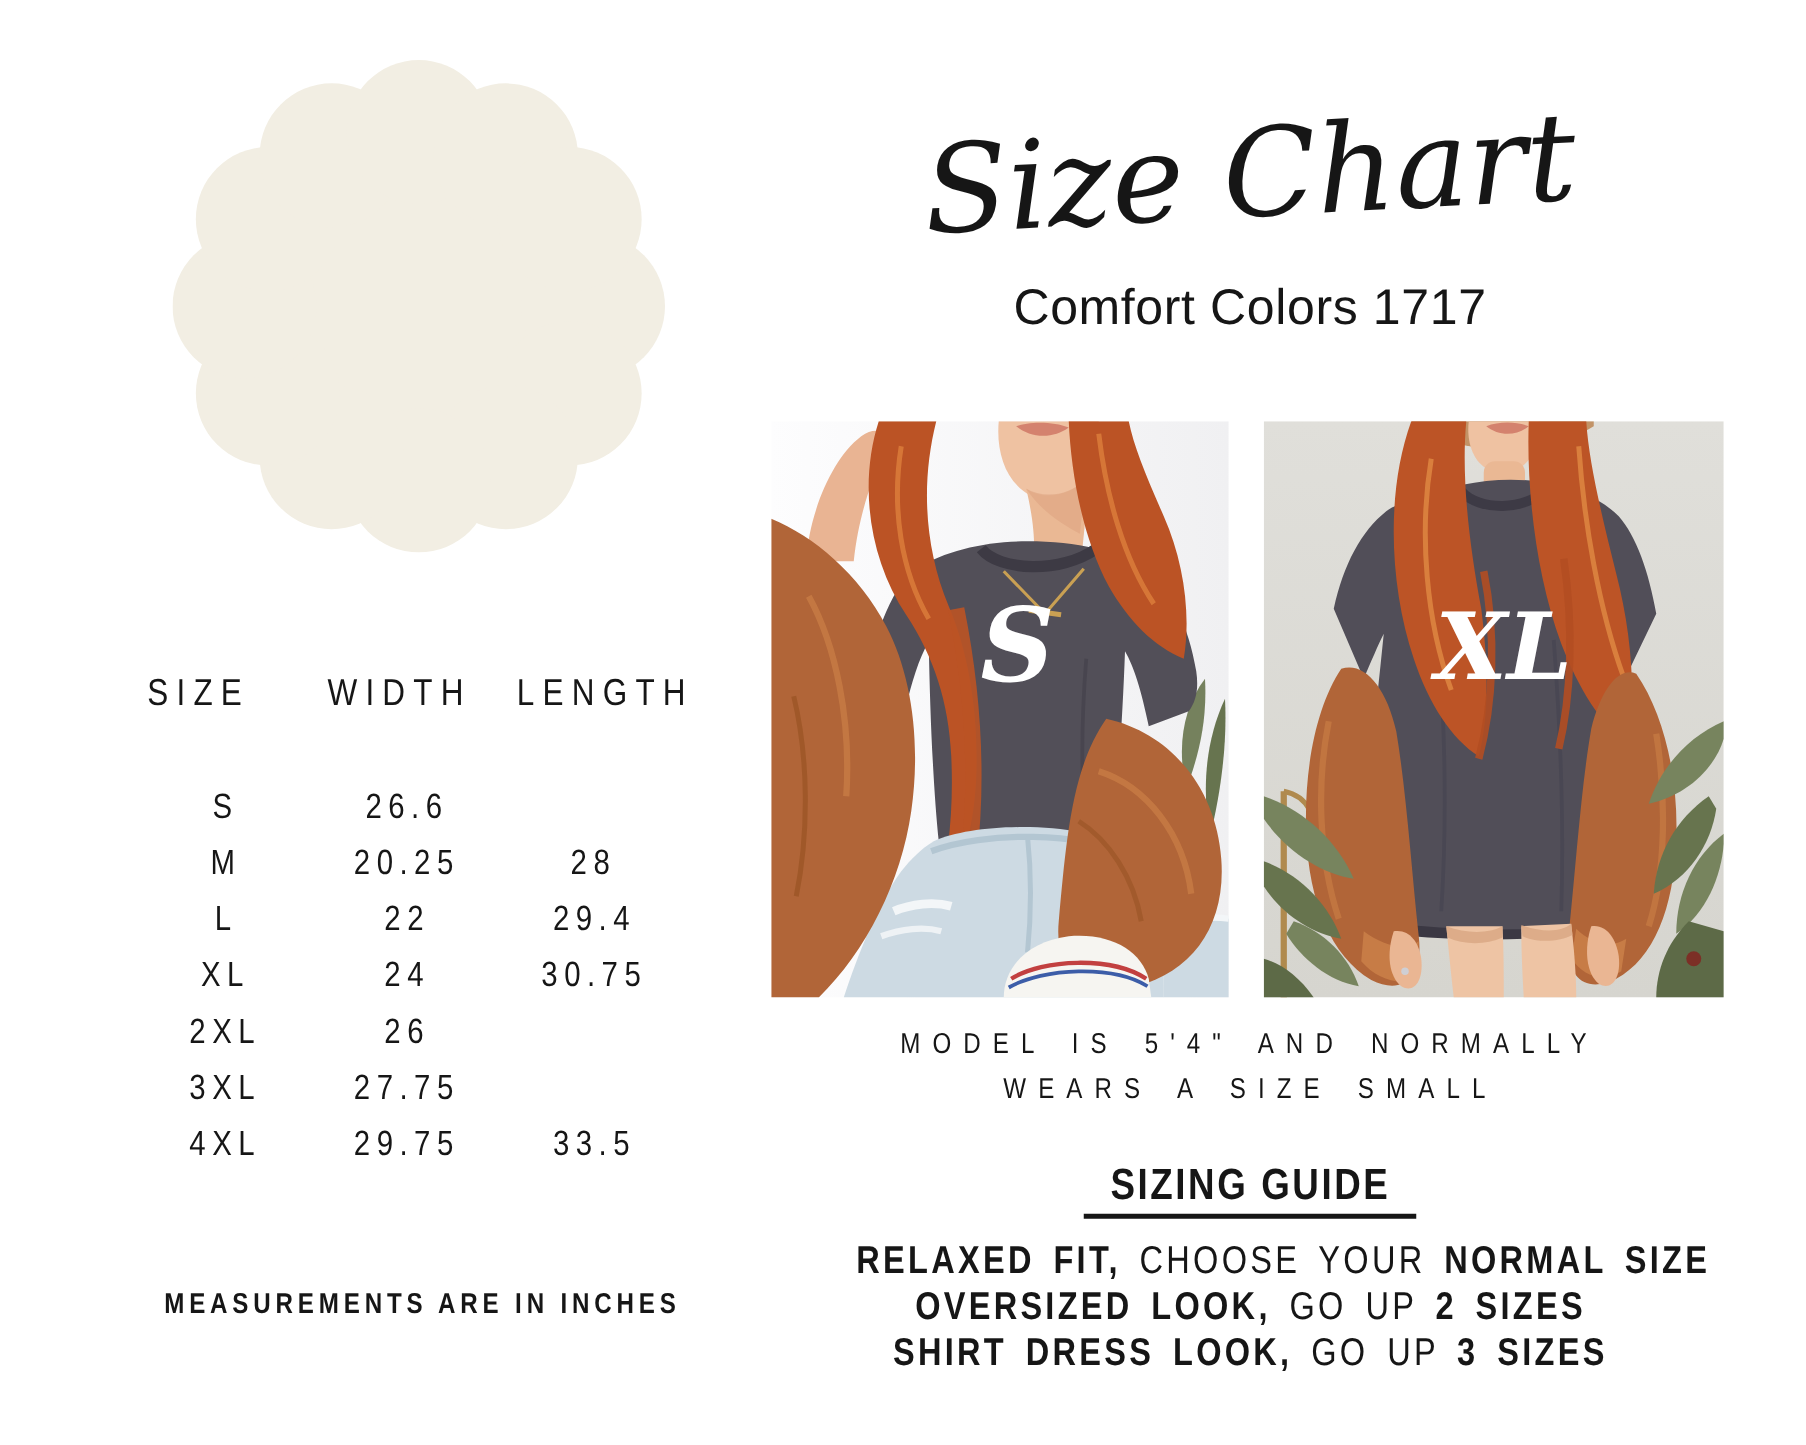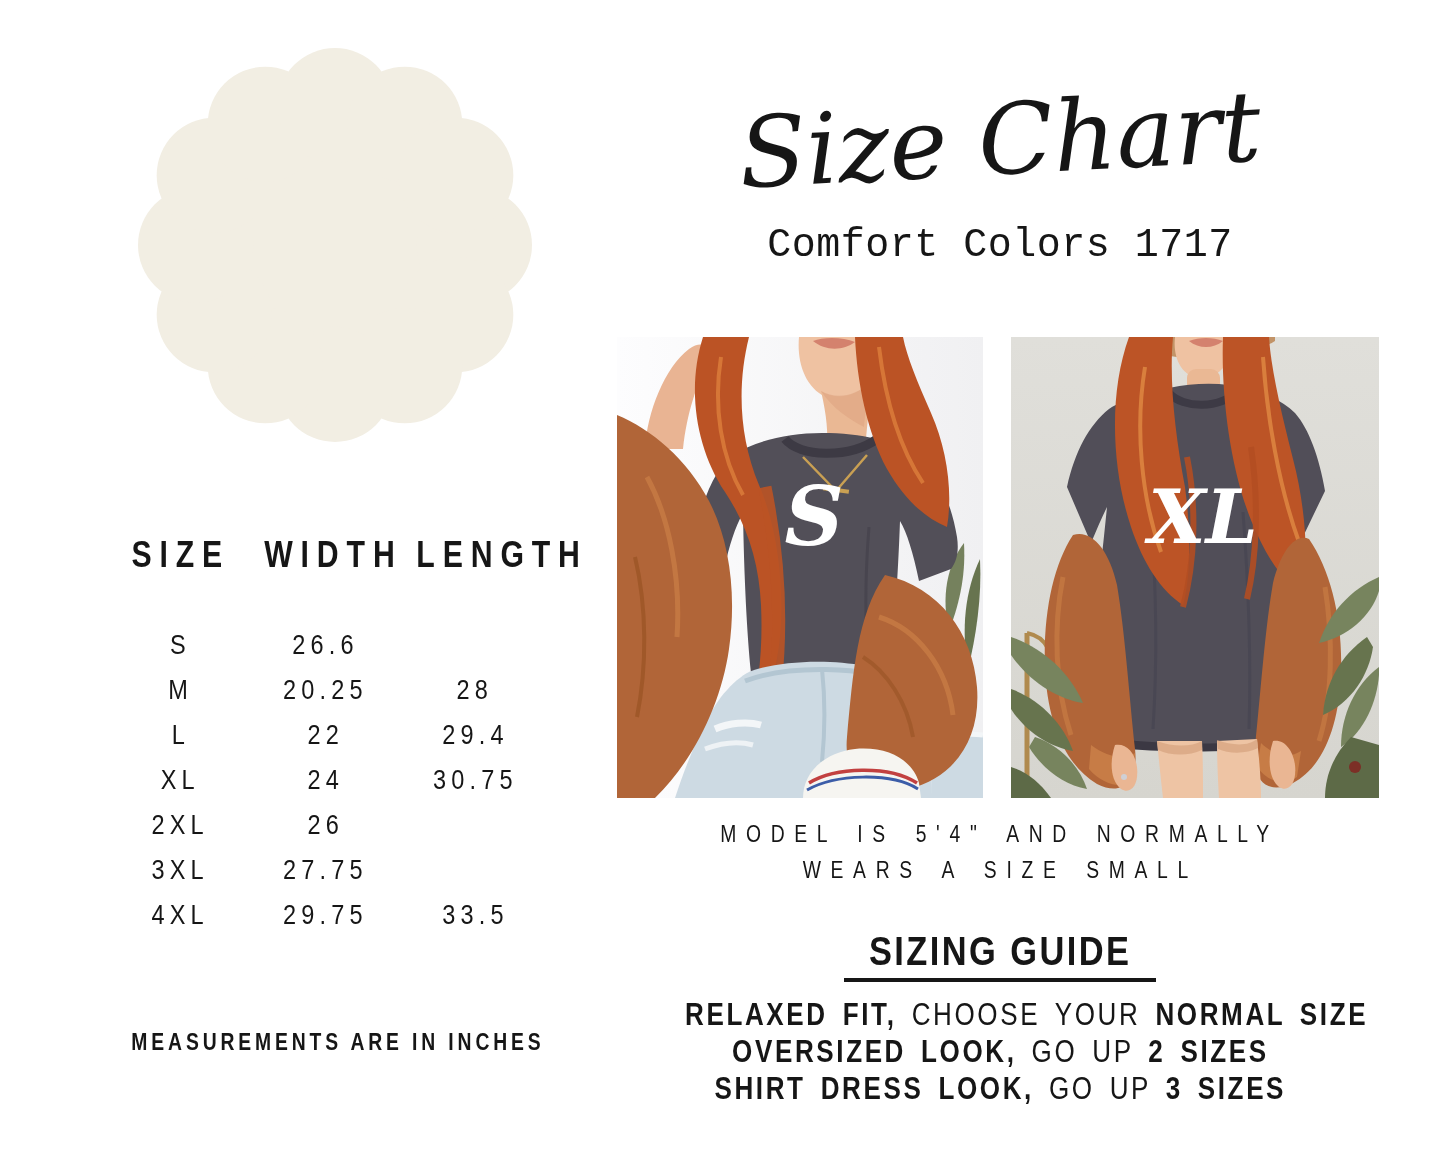--- a/index.html
+++ b/index.html
@@ -6,46 +6,46 @@
   .canvas{
     position:relative;width:1445px;height:1156px;background:#ffffff;overflow:hidden;
     font-family:"Liberation Sans",sans-serif;color:#161616;
   }
   .abs{position:absolute;}
   .cond{display:inline-block;transform:scaleX(0.84);transform-origin:center;white-space:nowrap;}
 
   
   .scallop{left:138px;top:48px;width:394px;height:394px;}
   .size-table{left:110px;top:538px;width:440px;}
-  .t-head{display:grid;grid-template-columns:32% 34% 34%;font-weight:700;font-size:36px;
-          letter-spacing:0.26em;line-height:34px;text-align:center;}
+  .t-head{display:grid;grid-template-columns:32% 34% 34%;font-weight:400;font-size:30px;
+          letter-spacing:0.26em;line-height:34px;text-align:left;}
   .t-body{margin-top:50px;}
   .t-row{display:grid;grid-template-columns:32% 34% 34%;font-size:28px;font-weight:400;
          letter-spacing:0.22em;line-height:45px;text-align:center;}
   .t-cell{overflow:visible;}
   .table-note{left:78px;top:986px;width:520px;text-align:center;font-weight:700;
               font-size:23px;letter-spacing:0.2em;margin-top:43px;}
 
   
   .title-script{left:620px;top:52px;width:760px;height:176px;line-height:176px;text-align:center;
                 font-family:"DejaVu Serif",serif;font-style:italic;font-weight:400;
                 font-size:98px;transform:rotate(-3deg);}
   .subtitle{left:620px;top:222px;width:760px;text-align:center;
-            font-family:Liberation Mono, monospace;font-size:40px;line-height:48px;letter-spacing:0.5px;}
+            font-family:Liberation Sans, sans-serif;font-size:40px;line-height:48px;letter-spacing:0.5px;}
 
   .photo{top:337px;height:461px;box-shadow:none;}
   .photo svg{display:block;width:100%;height:100%;}
   .photo-s{left:617px;width:366px;}
   .photo-xl{left:1011px;width:368px;}
 
   .model-note{left:620px;top:816px;width:760px;text-align:center;font-size:23px;
               line-height:36px;letter-spacing:0.5em;word-spacing:0.3em;font-weight:400;}
 
   .guide{left:620px;top:928px;width:760px;text-align:center;}
-  .guide-heading{display:inline-block;font-size:41px;font-weight:700;letter-spacing:0.07em;
+  .guide-heading{display:inline-block;font-size:35px;font-weight:700;letter-spacing:0.07em;
                  border-bottom:4px solid #161616;padding-bottom:3px;text-decoration:underline;}
   .guide-lines{margin-top:14px;}
   .guide-line{font-size:31px;line-height:37px;letter-spacing:0.10em;word-spacing:0.2em;}
   .guide-line .seg-b{font-weight:700;}
   .guide-line .seg-r{font-weight:400;}
 </style>
 </head>
 <body>
 
 <div class="canvas">

